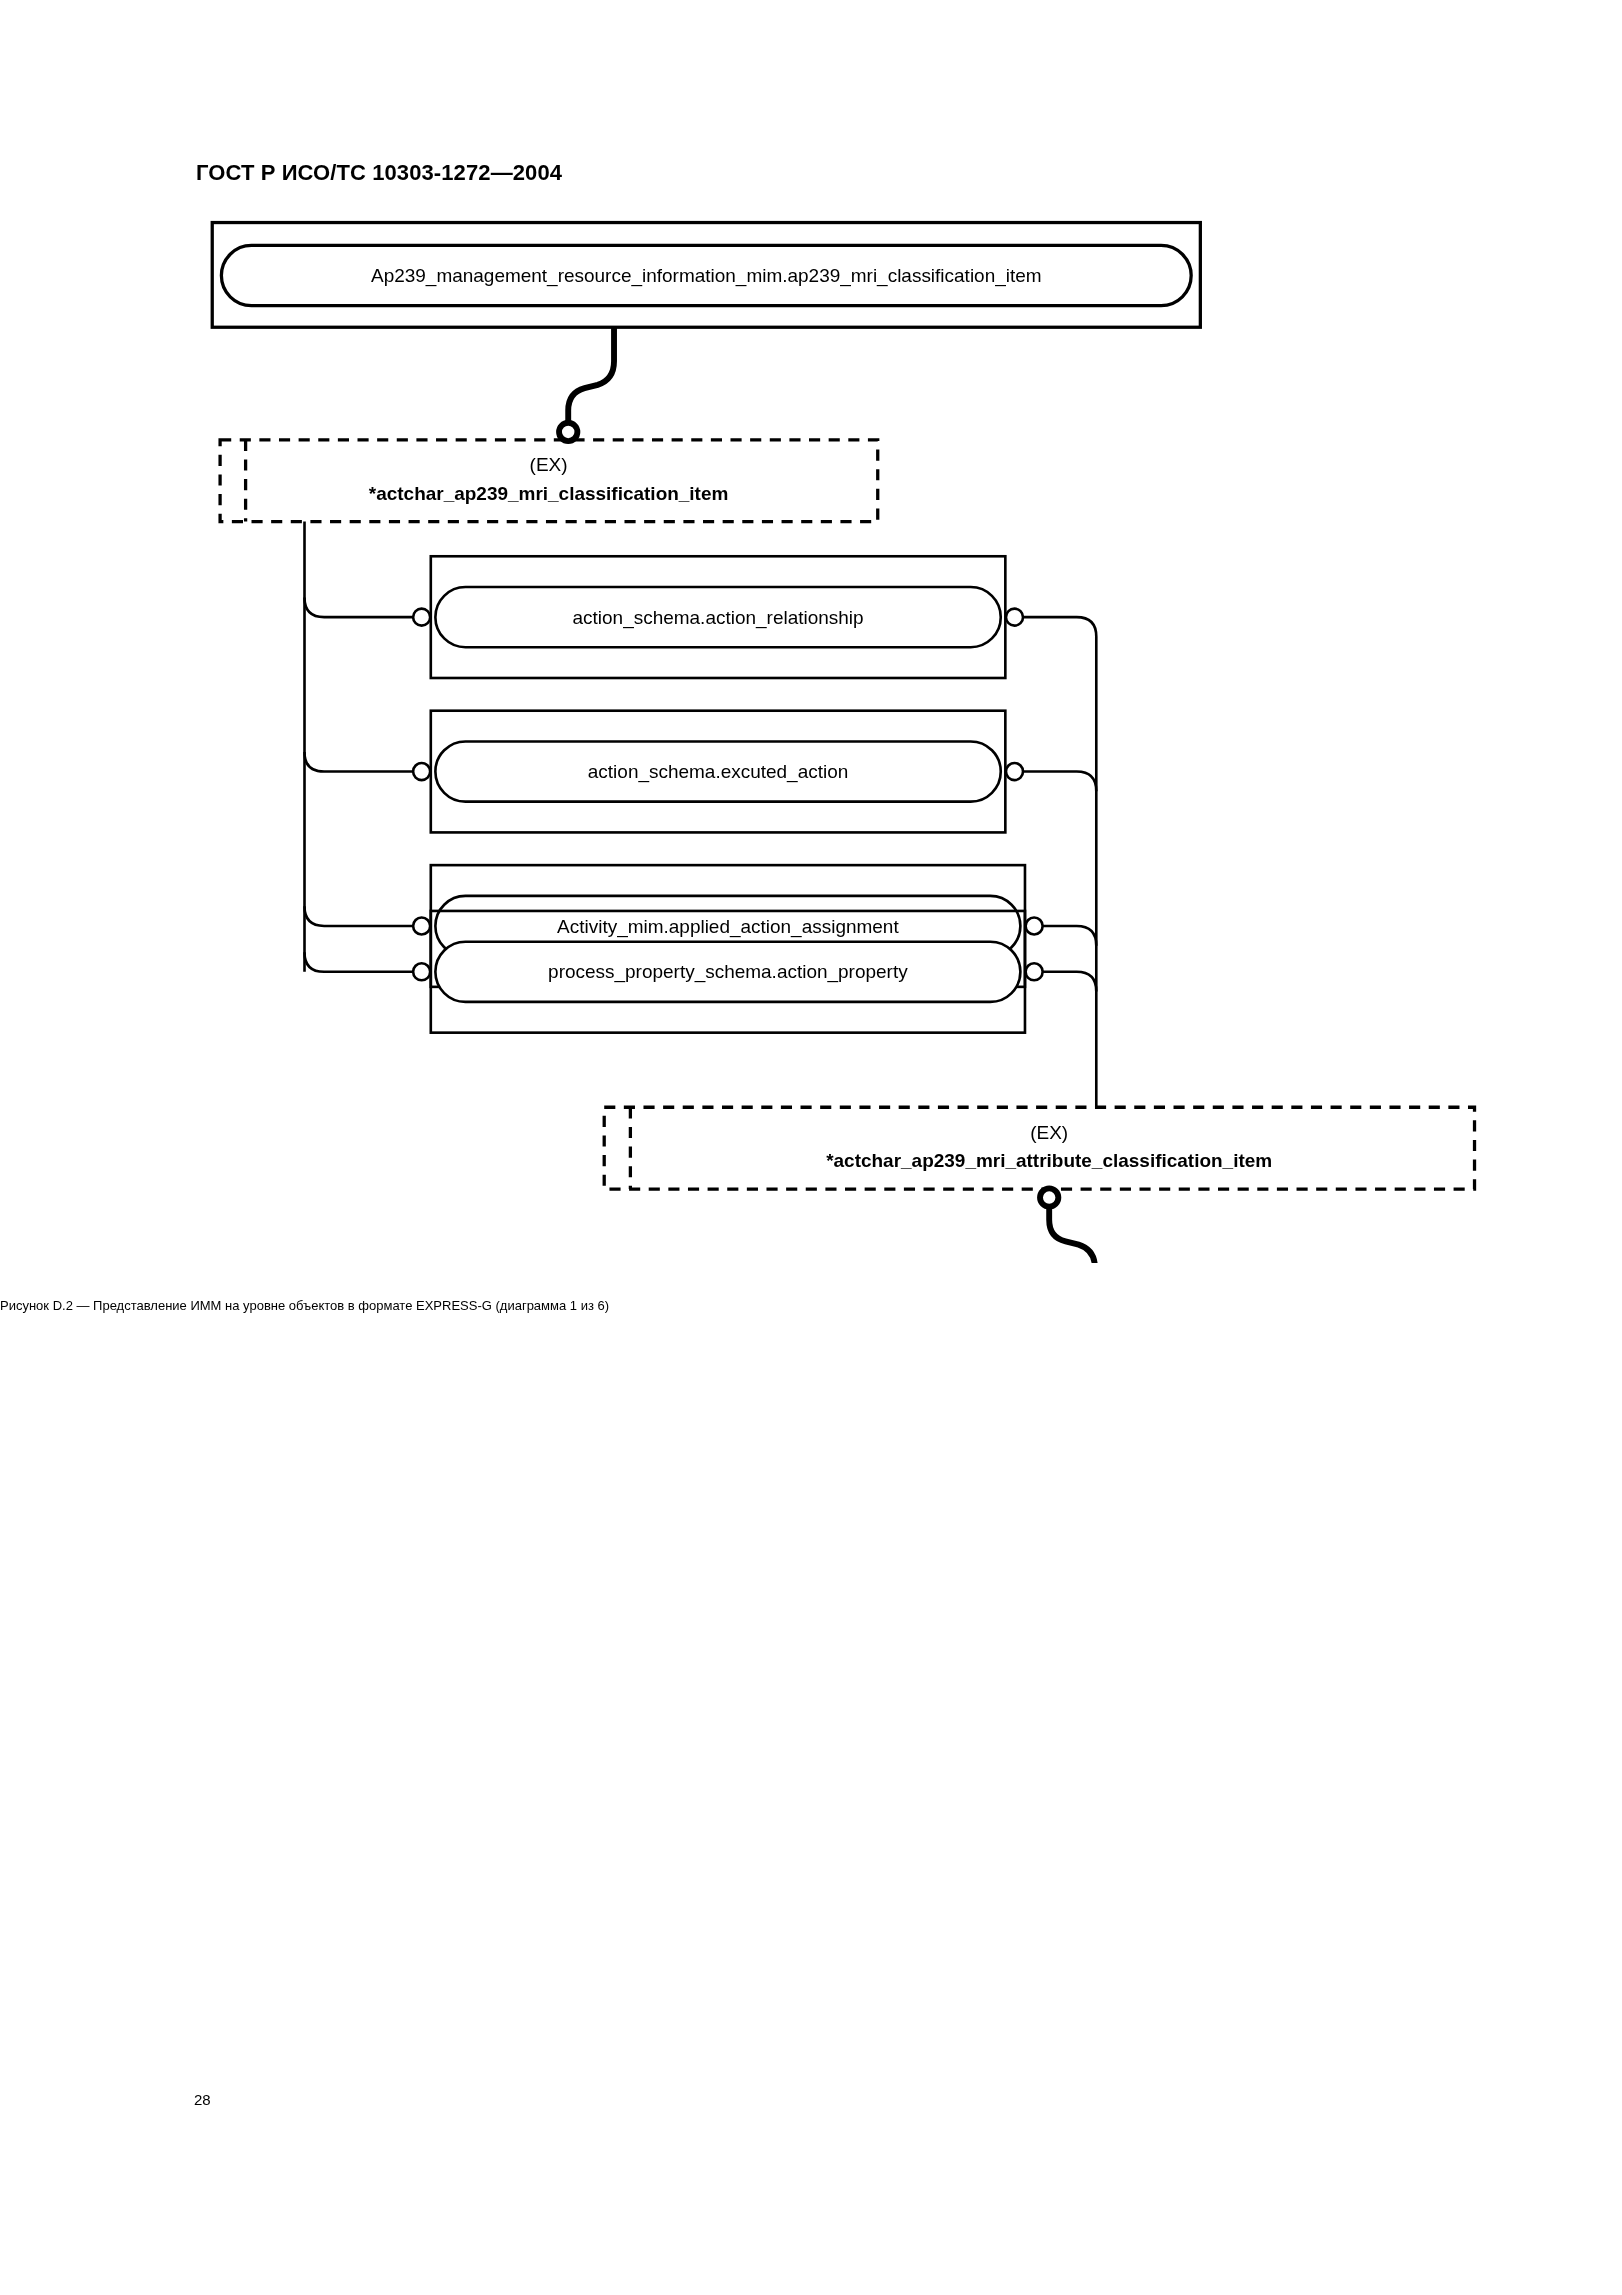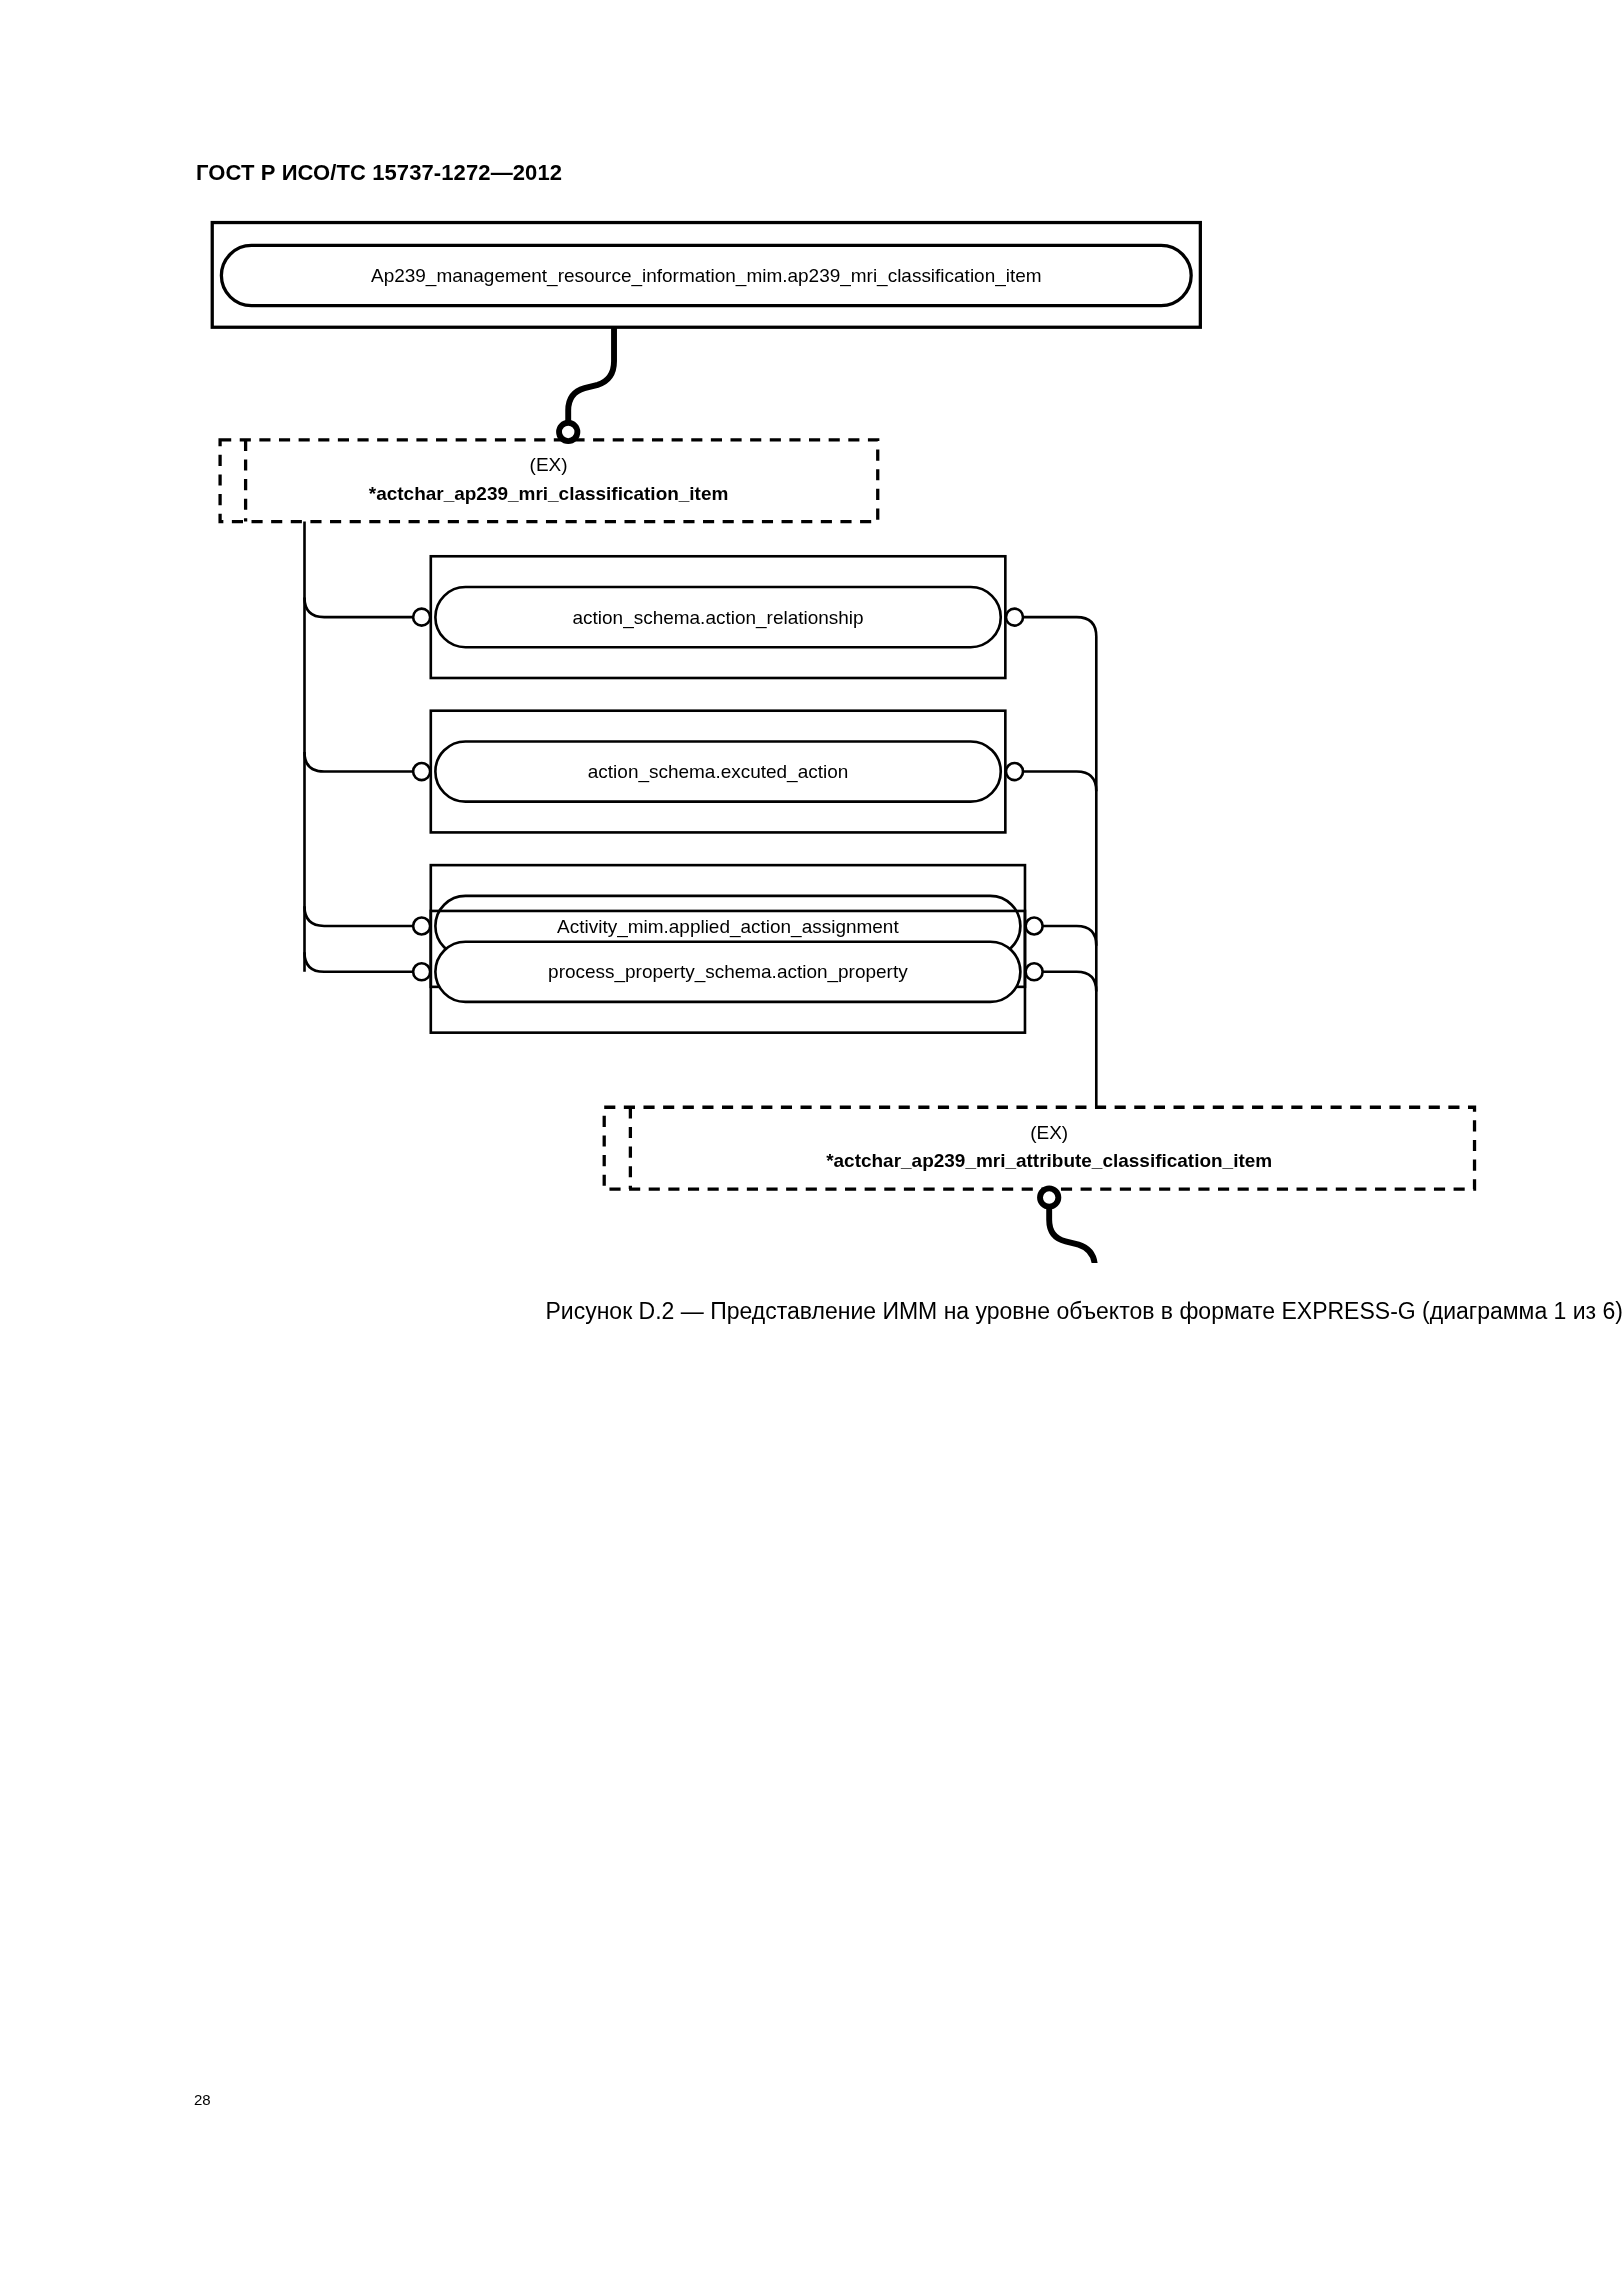--- a/index.html
+++ b/index.html
@@ -116,39 +116,39 @@
     stroke: #000;
     stroke-width: 9;
   }
 
   
   .fig-caption {
     position: absolute;
     left: 0;
     right: 0;
     top: 1298px;
-    text-align: right;
-    font-size: 23px;
+    text-align: left;
+    font-size: 13px;
     white-space: nowrap;
   }
 
   
   .folio {
     position: absolute;
     left: 194px;
     top: 2091px;
     font-size: 15px;
   }
 </style>
 </head>
 <body>
 
 <div class="page">
 
-  <div class="doc-header">ГОСТ Р ИСО/ТС 15737-1272—2012</div>
+  <div class="doc-header">ГОСТ Р ИСО/ТС 10303-1272—2004</div>
 
   <div class="figure">
     <svg width="1335" height="1047" viewBox="0 0 2040 1600" xmlns="http://www.w3.org/2000/svg">
 
       <g>
         <rect class="stroke-box-thick" x="11" y="10" width="1510" height="160"></rect>
         <rect class="stadium-thick" x="25" y="45" width="1482" height="92" rx="46" ry="46"></rect>
         <text class="nd-label" x="766" y="101" text-anchor="middle">Ap239_management_resource_information_mim.ap239_mri_classification_item</text>
       </g>
 

